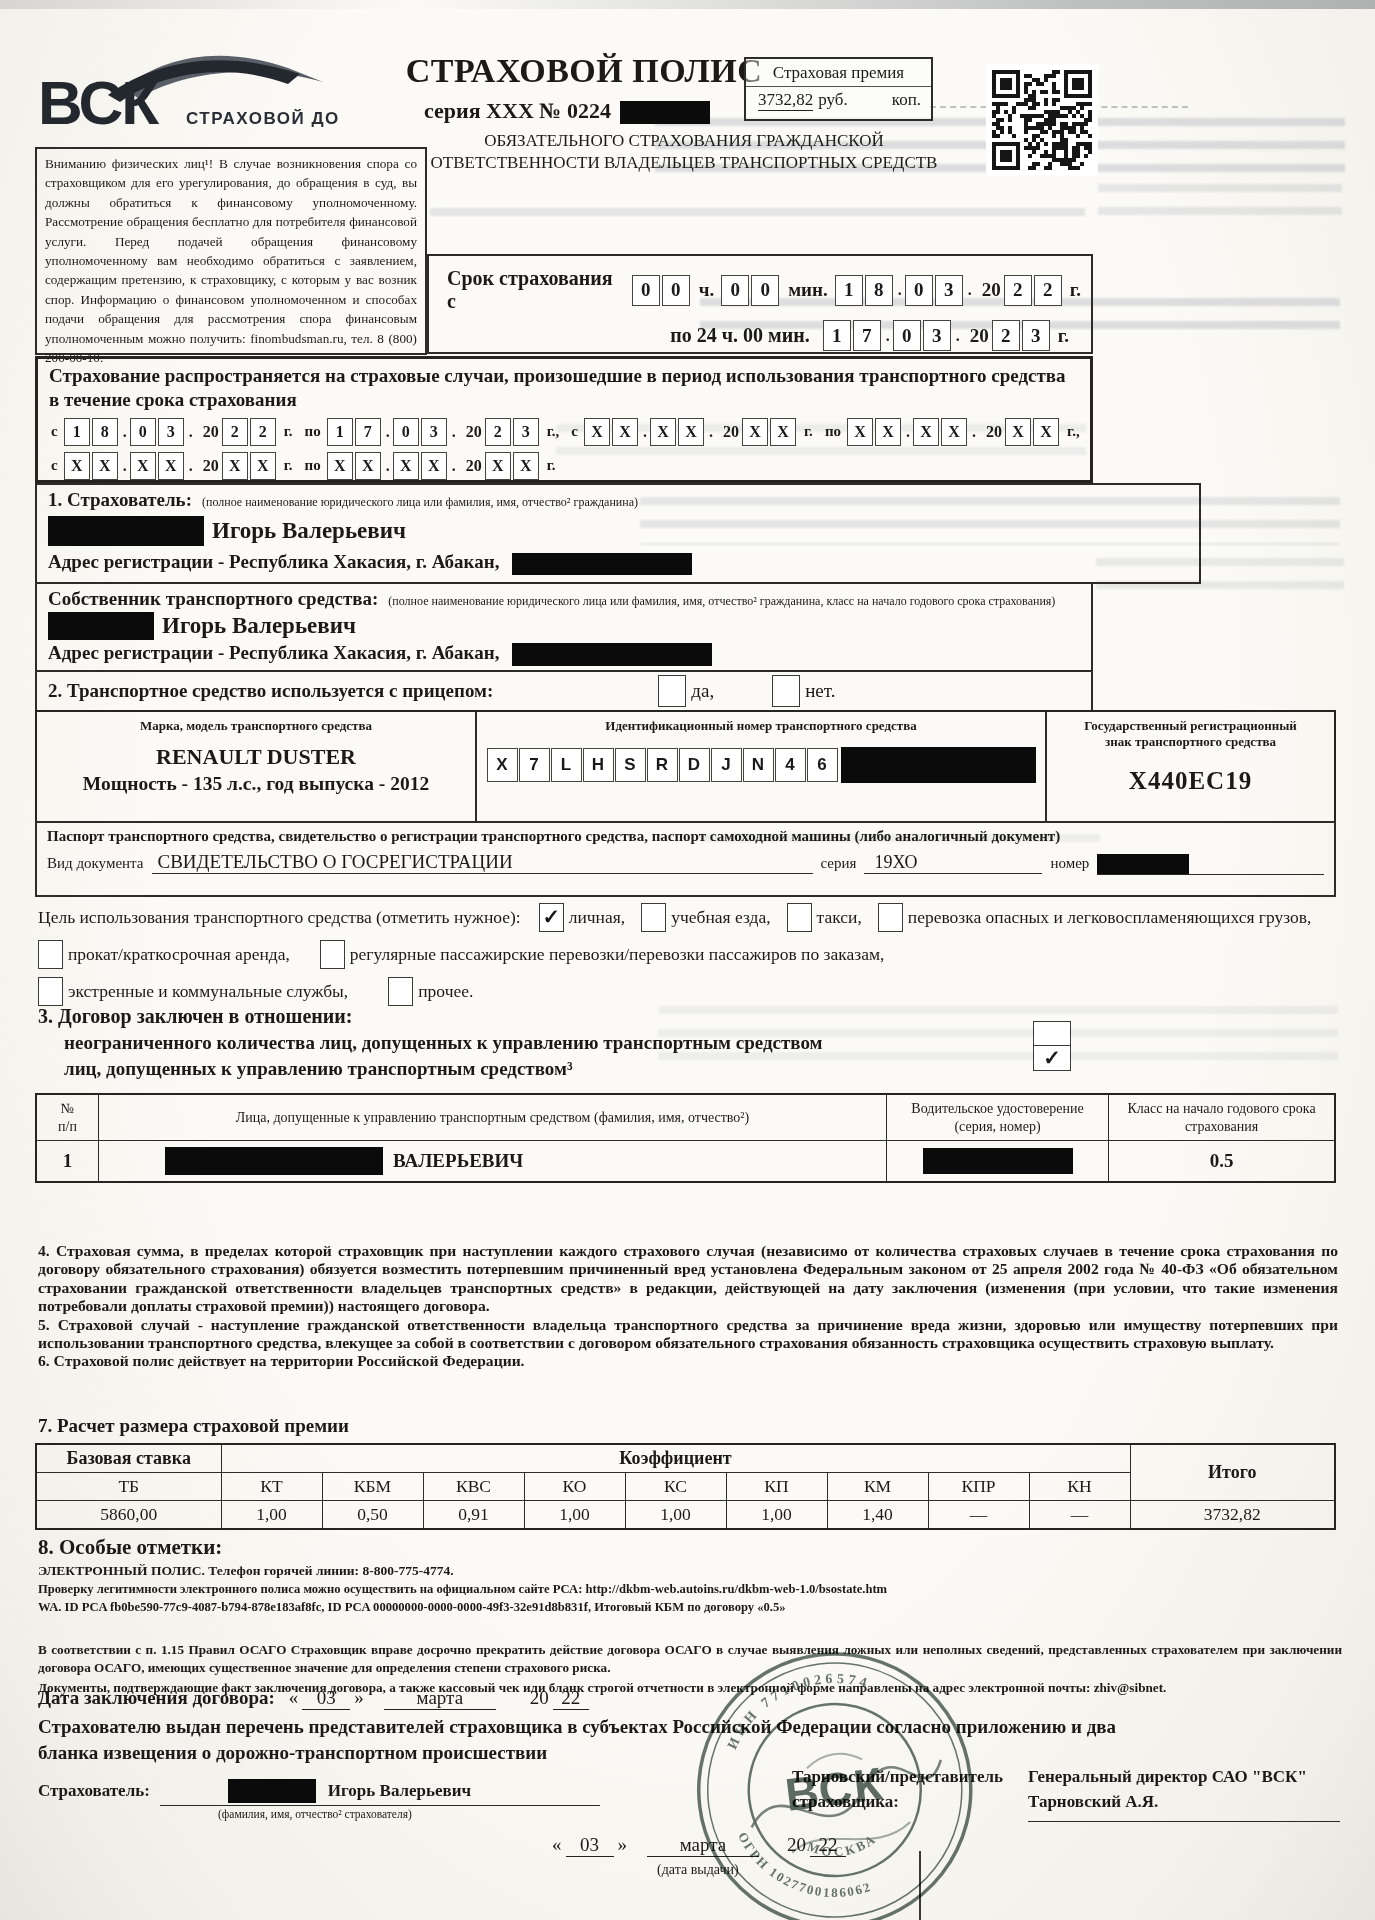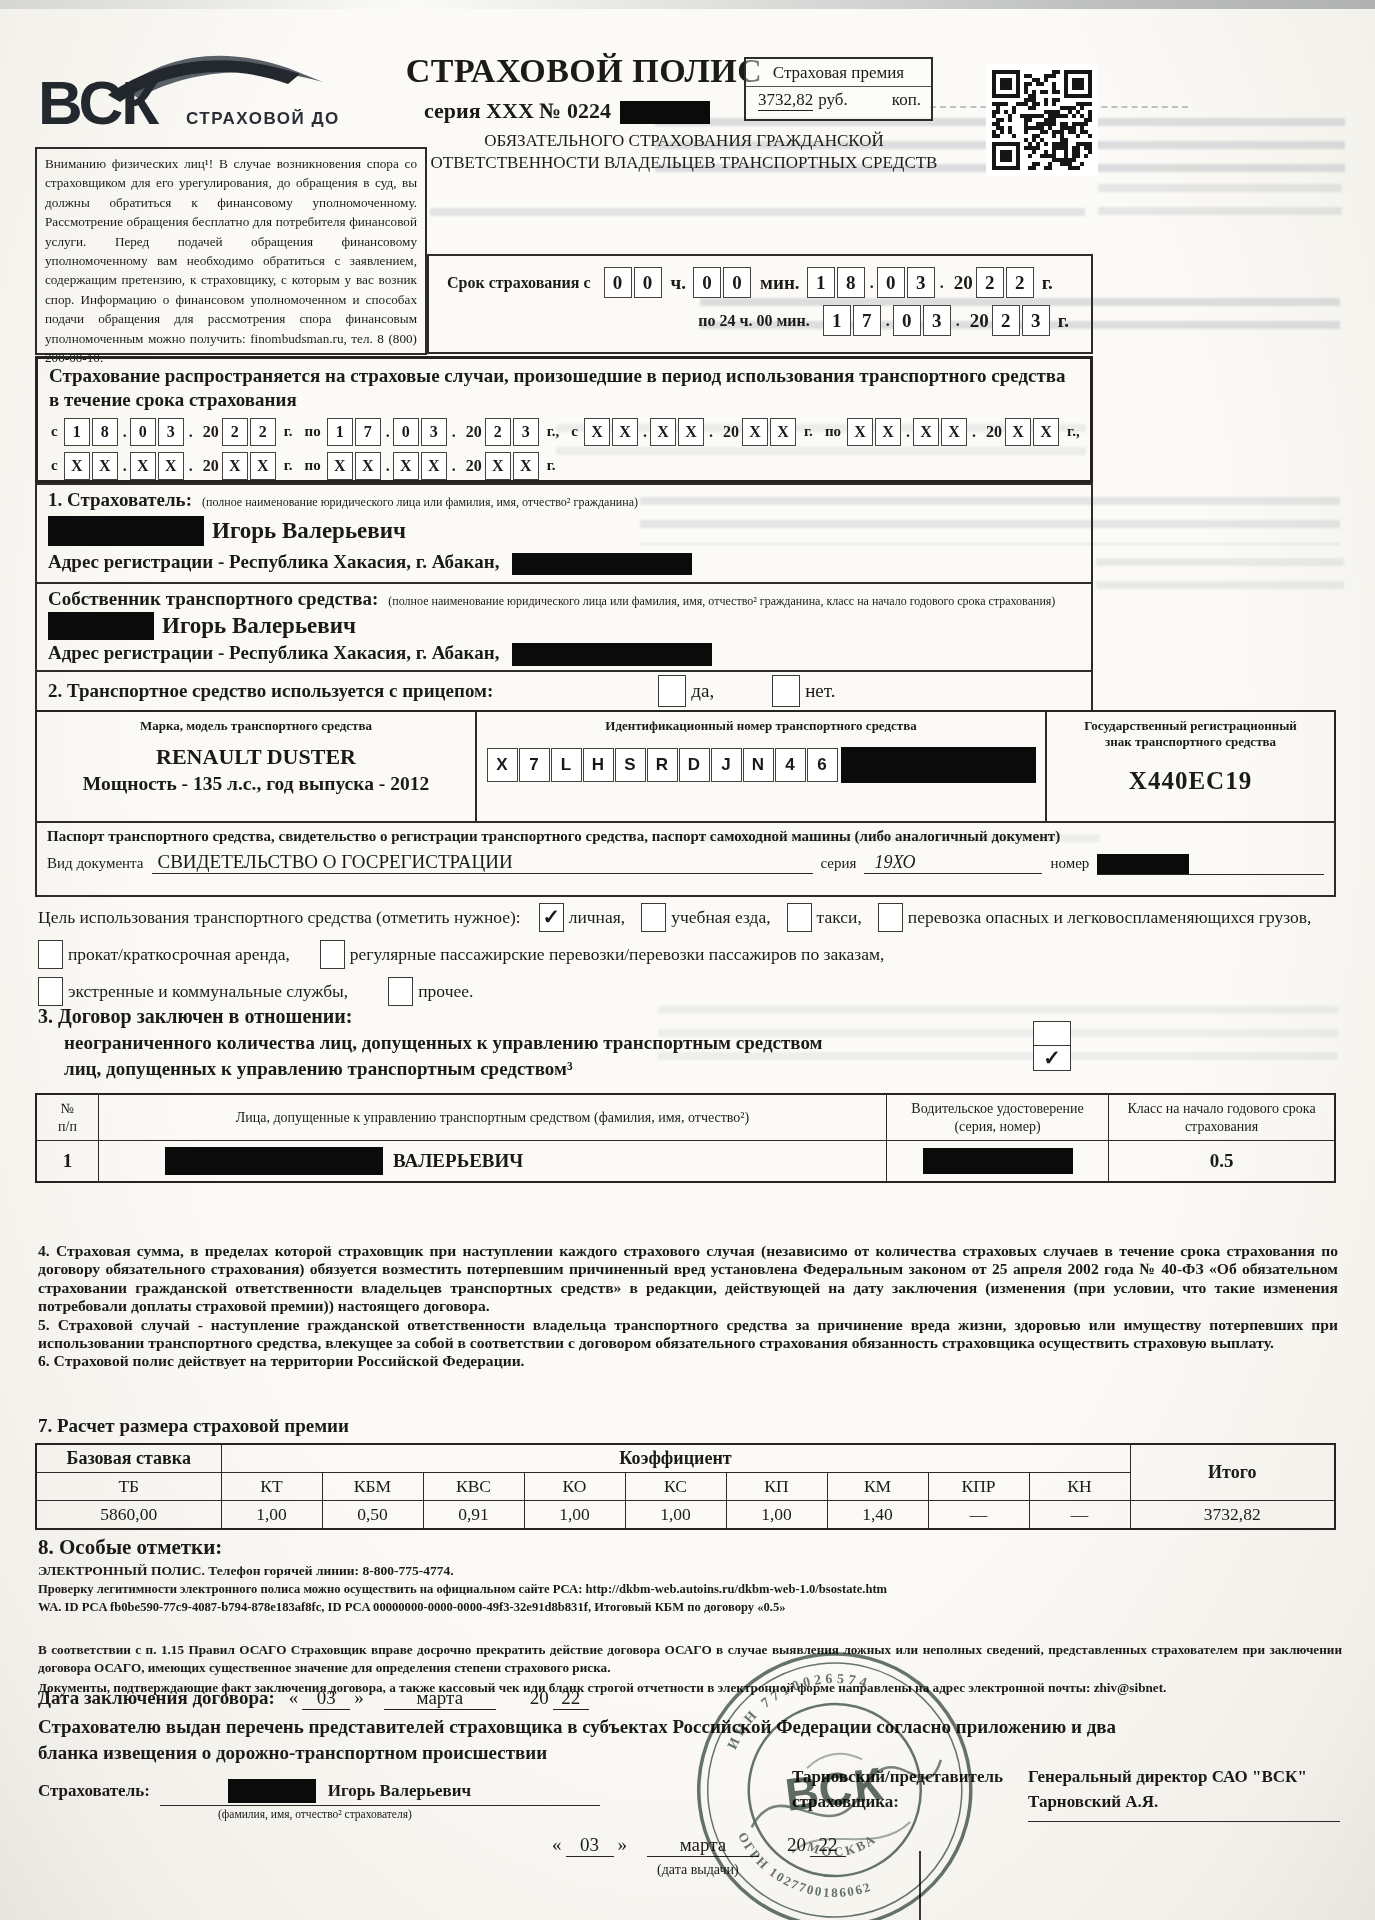--- a/index.html
+++ b/index.html
@@ -29,21 +29,21 @@
   #qr{width:112px;height:112px;background:#fff;padding:3px;box-sizing:border-box;}
   #qr-inner{position:relative;width:100px;height:100px;margin:3px;}
   #qr-inner i{position:absolute;width:4px;height:4px;background:#161616;}
   .qrf{position:absolute;width:28px;height:28px;border:4px solid #161616;box-sizing:border-box;}
   .qrf::after{content:"";position:absolute;left:4px;top:4px;width:12px;height:12px;background:#161616;}
   
   #notice{font-size:13.2px;line-height:1.47;text-align:justify;padding:5px 8px;}
   
   #term-box .trow{display:flex;align-items:center;gap:7px;margin:11px 0 0 18px;}
   #term-box .trow2{justify-content:flex-end;margin:7px 12px 0 0;}
-  #term-box .tlabel{font-size:16px;font-weight:700;margin-right:6px;}
+  #term-box .tlabel{font-size:20px;font-weight:700;margin-right:6px;}
   #term-box .tsm{font-size:19px;font-weight:700;}
   #term-box .dbox{width:26px;height:29px;font-size:19px;}
   #term-box .dpre,#term-box .dpost,#term-box .dcent{font-size:19px;}
   
   #periods-box{padding:5px 11px;}
   #periods-heading{font-size:19px;font-weight:700;line-height:1.26;}
   .prow{display:flex;align-items:center;margin-top:6px;}
   
   .sect{padding:4px 11px;background:transparent;}
   .sechead{display:flex;align-items:baseline;gap:10px;}
@@ -64,21 +64,21 @@
   #vehicle-table .vcol{border-right:2px solid #2e2c29;padding:6px 8px;text-align:center;}
   #vehicle-table .vcol:last-child{border-right:none;}
   .colhead{font-size:13px;font-weight:700;line-height:1.25;}
   #vin-row{display:flex;justify-content:center;align-items:center;margin-top:13px;}
   #vin-row .dbox{width:29px;height:32px;font:700 17px "Liberation Sans",sans-serif;margin-right:1px;}
   
   #doc-box{padding:5px 10px;}
   .docrow{display:flex;align-items:baseline;gap:8px;margin-top:6px;}
   .uline{border-bottom:1.6px solid #2b2a27;}
   .docval{flex:0 0 655px;font-size:19px;padding-left:6px;}
-  .docser{flex:0 0 168px;font-size:18px;padding-left:10px;font-style:italic;}
+  .docser{flex:0 0 168px;font-size:18px;padding-left:10px;}
   .docnum{flex:1;}
   
   #purpose{font-size:17.5px;}
   #purpose .prow2{display:flex;align-items:center;flex-wrap:nowrap;margin-bottom:8px;}
   .citem{display:inline-flex;align-items:center;margin-right:16px;white-space:nowrap;}
   
   #contract .h{font-size:20px;font-weight:700;}
   #contract .opt{font-size:19px;font-weight:700;margin:4px 0 0 26px;}
   #cb-stack{position:absolute;left:995px;top:16px;}
   
@@ -293,21 +293,21 @@
           <span class="dbox">X</span>
           <b class="ddot">.</b>
           <b class="dcent">20</b>
           <span class="dbox">X</span>
           <span class="dbox">X</span>
           <b class="dpost">г.</b>
         </span>
     </div>
   </div>
 
-  <div class="abs box sect" style="left:35px;top:483px;width:1058px;height:101px;">
+  <div class="abs box sect" style="left:35px;top:483px;width:1166px;height:101px;">
     <div class="sechead">
       <span class="h">1. Страхователь:</span>
       <span class="hint">(полное наименование юридического лица или фамилия, имя, отчество² гражданина)</span>
     </div>
     <div class="namerow">
       <span class="redact" style="width:156px;height:30px;"></span>
       <span class="bigname">Игорь Валерьевич</span>
     </div>
     <div class="addr">
       <span>Адрес регистрации - Республика Хакасия, г. Абакан,</span>

